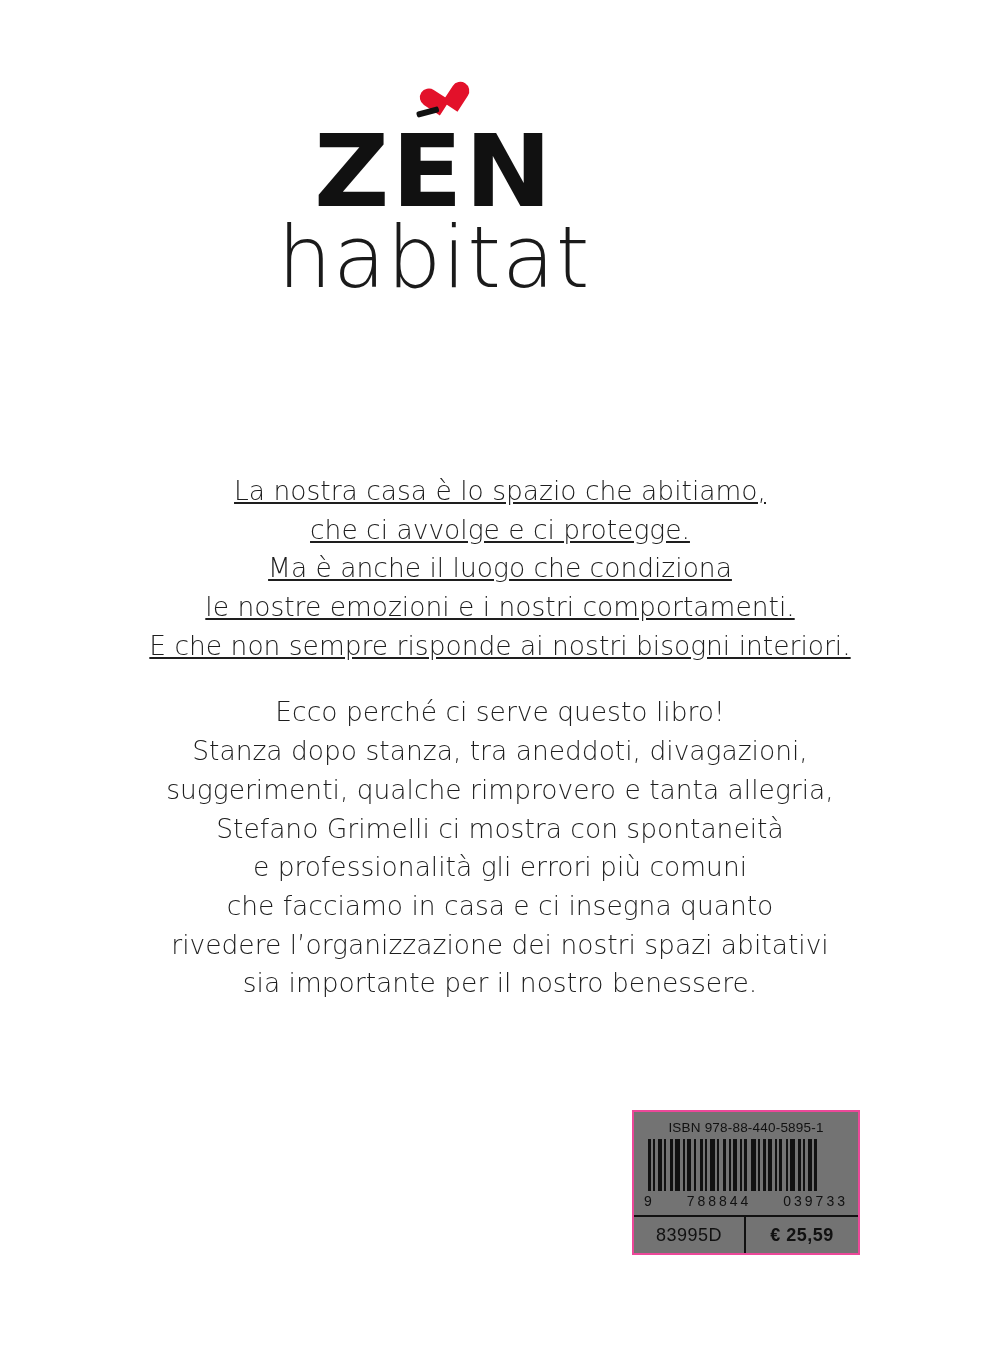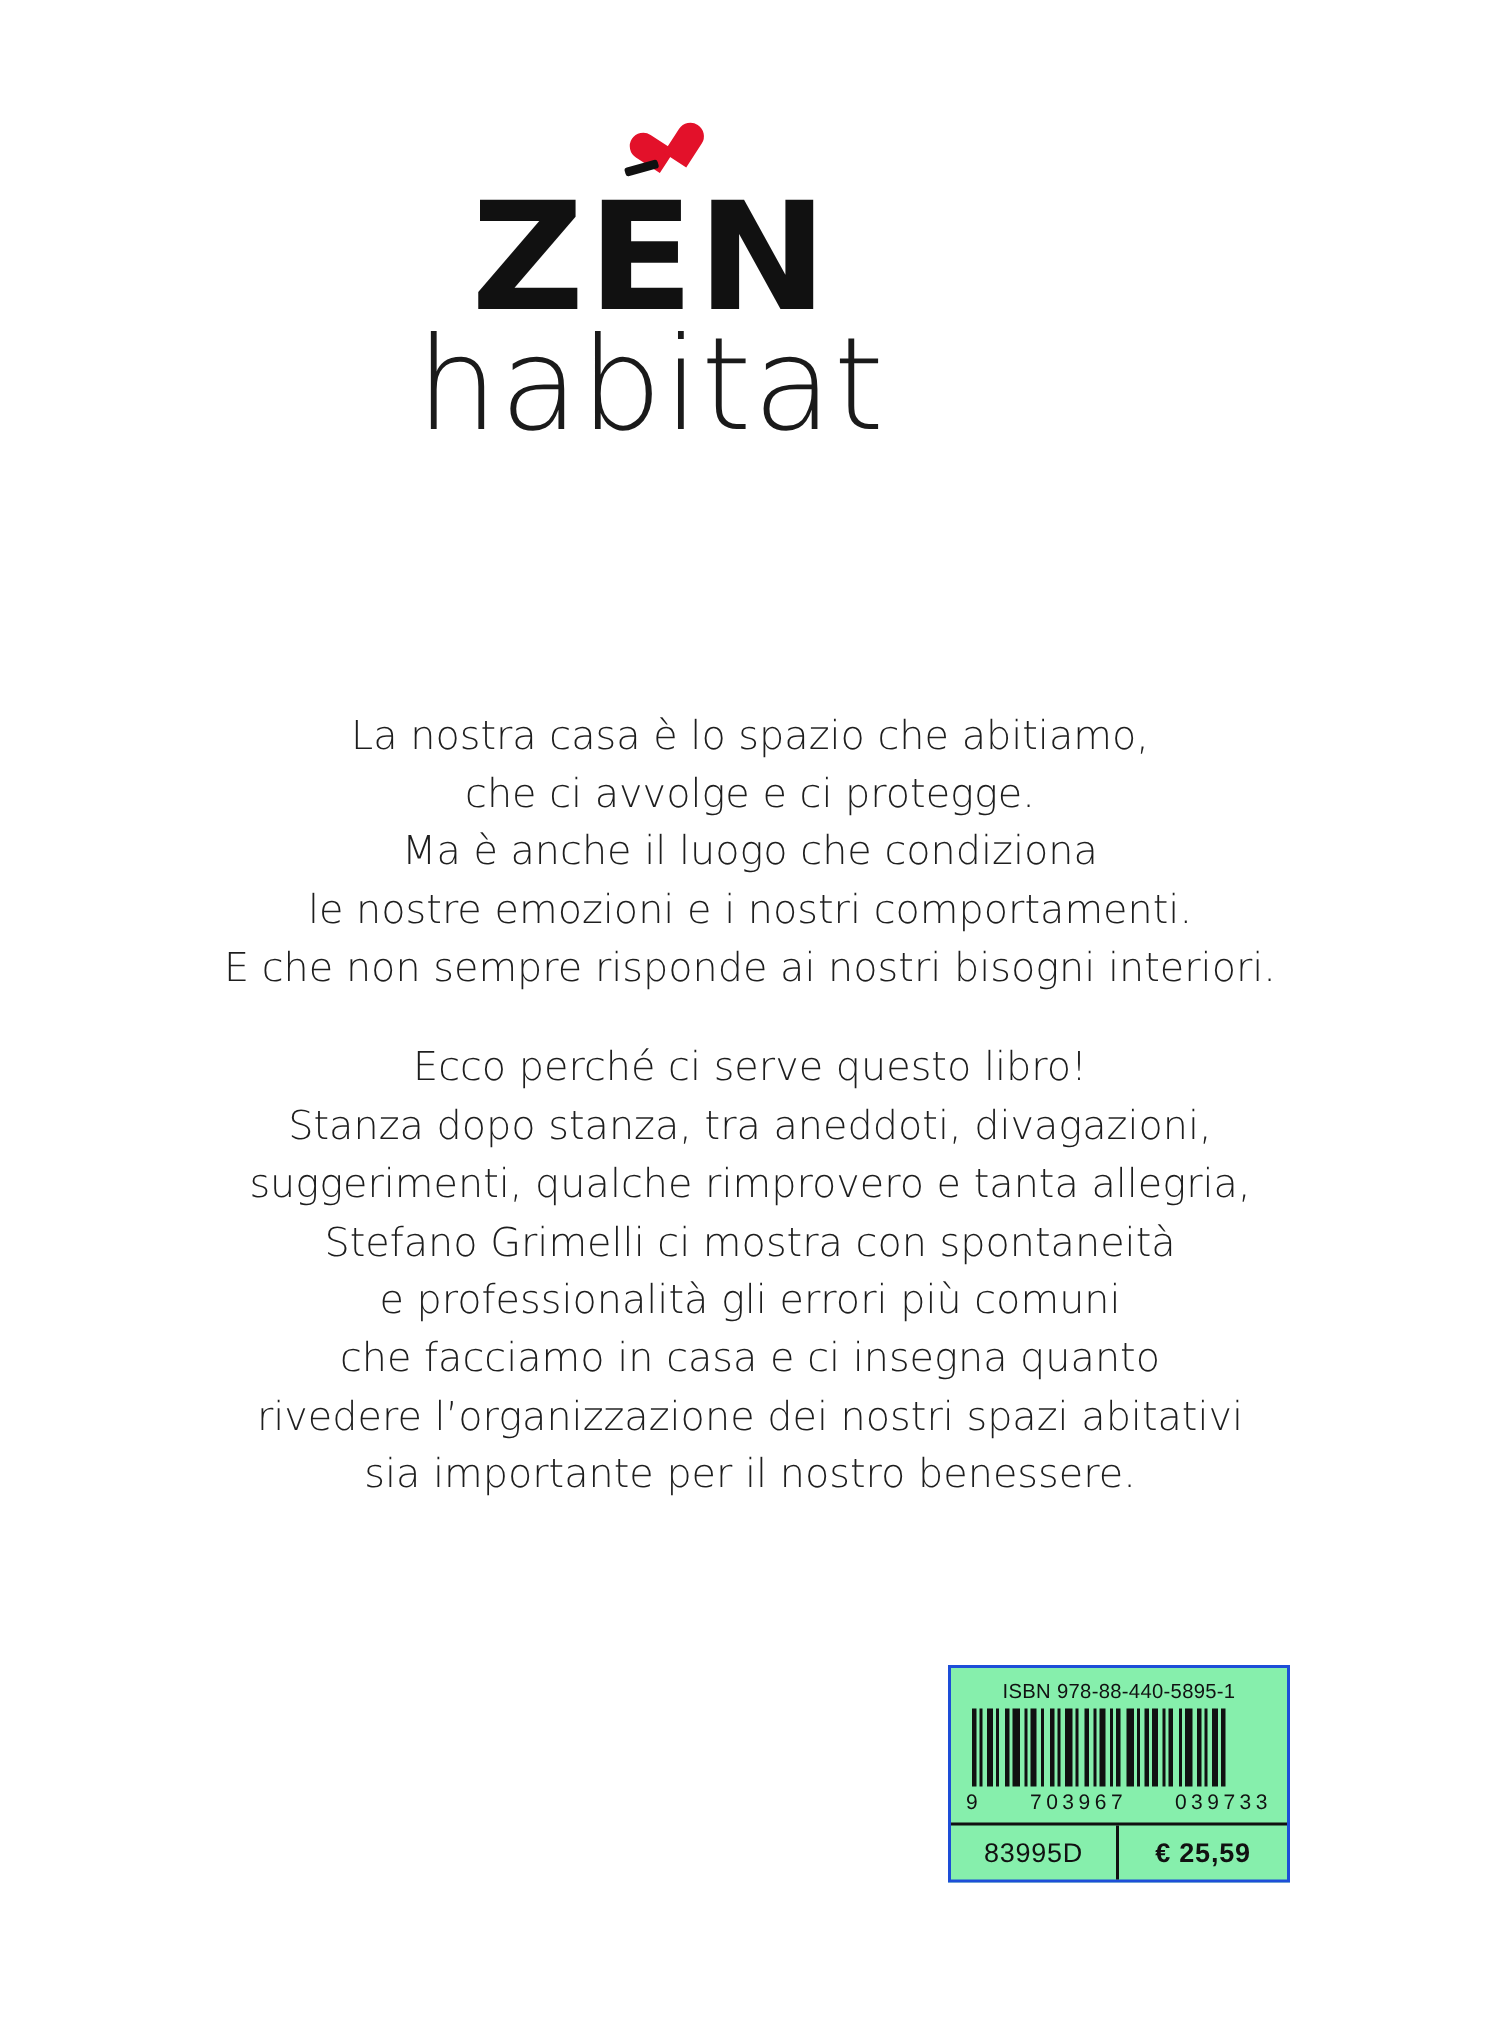--- a/index.html
+++ b/index.html
@@ -128,22 +128,22 @@
   .blurb p + p {
     margin-top: 36px;
   }
 
   
   .barcode-block {
     position: absolute;
     left: 632px;
     top: 1110px;
     width: 228px;
-    border: 2px solid #1d4ed8;
-    background: #86efac;
+    border: 2px solid #ec4899;
+    background: #737373;
     box-sizing: border-box;
   }
   .isbn-text {
     text-align: center;
     font-family: "Liberation Sans", sans-serif;
     font-size: 13.5px;
     letter-spacing: 0.2px;
     color: #111;
     padding: 8px 0 4px;
   }
@@ -210,21 +210,21 @@
     <div class="heart-wrap">
       <div class="heart"></div>
     </div>
     <div class="zen">
       <span>Z</span><span class="acc">E</span><span>N</span>
     </div>
     <div class="habitat">habitat</div>
   </div>
 
   <div class="blurb">
-    <p style="white-space: pre-line;">La nostra casa è lo spazio che abitiamo,
+    <p style="white-space: pre-line; text-decoration: underline;">La nostra casa è lo spazio che abitiamo,
 che ci avvolge e ci protegge.
 Ma è anche il luogo che condiziona
 le nostre emozioni e i nostri comportamenti.
 E che non sempre risponde ai nostri bisogni interiori.</p>
     <p style="white-space: pre-line; margin-top: 28px;">Ecco perché ci serve questo libro!
 Stanza dopo stanza, tra aneddoti, divagazioni,
 suggerimenti, qualche rimprovero e tanta allegria,
 Stefano Grimelli ci mostra con spontaneità
 e professionalità gli errori più comuni
 che facciamo in casa e ci insegna quanto
@@ -290,21 +290,21 @@
       <i style="width:3px"></i>
         <i class="sp" style="width:2px"></i>
       <i style="width:2px"></i>
         <i class="sp" style="width:3px"></i>
       <i style="width:4px"></i>
         <i class="sp" style="width:2px"></i>
       <i style="width:3px"></i>
     </div>
     <div class="digits">
       <span>9</span>
-      <span>703967</span>
+      <span>788844</span>
       <span>039733</span>
     </div>
     <div class="price-row">
       <div class="price-code">83995D</div>
       <div class="price-value">€ 25,59</div>
     </div>
   </div>
 
 </div>
 

